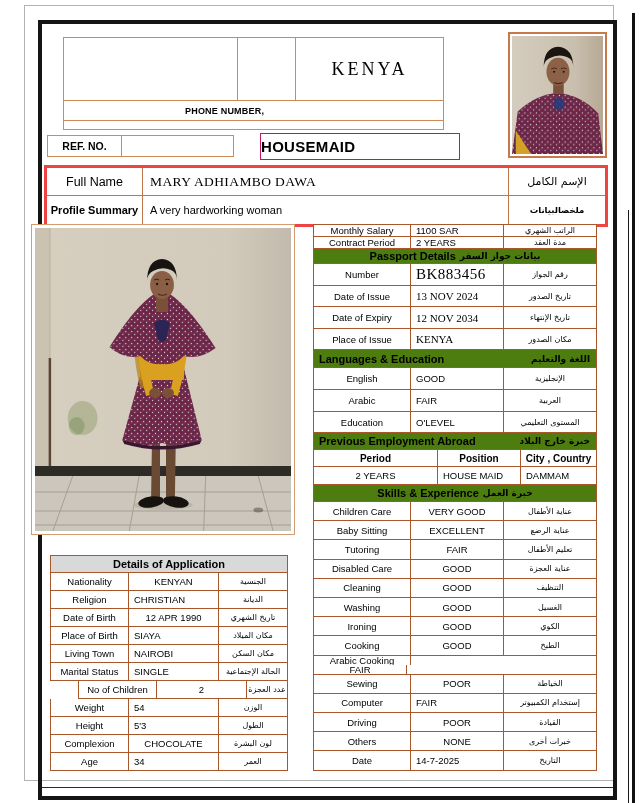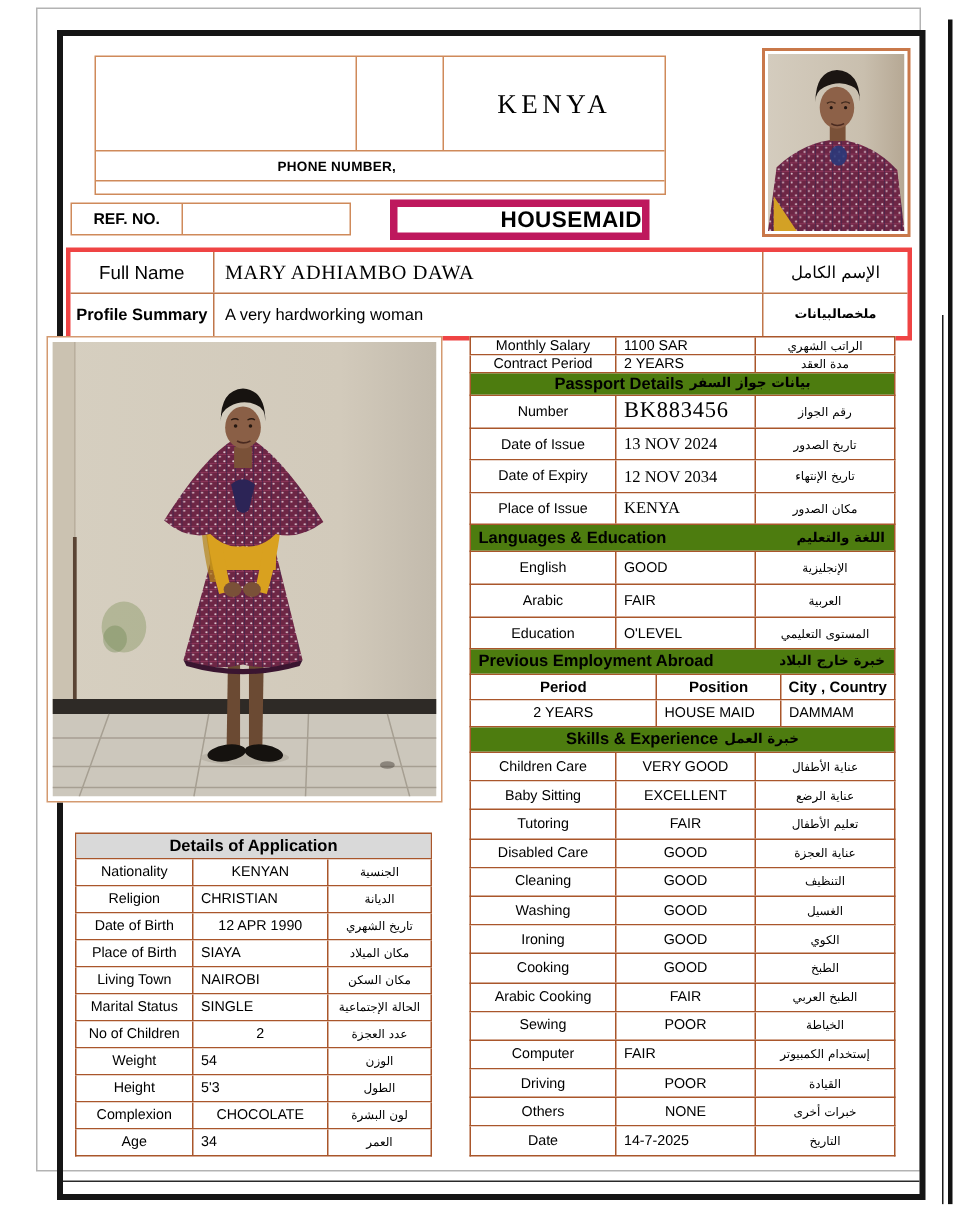--- a/index.html
+++ b/index.html
@@ -17,21 +17,21 @@
   .hdr-c1{width:174px;border-right:1px solid #cf8a5a;box-sizing:border-box;}
   .hdr-c2{width:58px;border-right:1px solid #cf8a5a;box-sizing:border-box;}
   .hdr-c3{flex:1;display:flex;align-items:center;justify-content:center;}
   .kenya{font-family:"Liberation Serif",serif;font-size:18px;letter-spacing:3px;}
   .hdr-row2{position:absolute;left:0;top:63px;width:100%;height:20px;border-bottom:1px solid #cf8a5a;box-sizing:border-box;display:flex;align-items:center;}
   .phone{font-size:9px;font-weight:bold;padding-left:121px;letter-spacing:.2px;}
   .hdr-row3{position:absolute;left:0;top:83px;width:100%;height:10px;}
   .refno-box{position:absolute;left:47px;top:135px;width:187px;height:22px;border:1px solid #cf8a5a;box-sizing:border-box;display:flex;}
   .refno-label{width:74px;display:flex;align-items:center;justify-content:center;font-weight:bold;font-size:10.5px;border-right:1px solid #cf8a5a;box-sizing:border-box;}
   .refno-value{flex:1;}
-  .housemaid-box{position:absolute;left:260px;top:133px;width:173px;height:27px;border:5px solid #be185d;box-sizing:border-box;display:flex;align-items:center;justify-content:flex-end;}
+  .housemaid-box{position:absolute;left:260px;top:133px;width:200px;height:27px;border:1px solid #be185d;box-sizing:border-box;display:flex;align-items:center;justify-content:flex-start;}
   .housemaid{font-weight:bold;font-size:15px;letter-spacing:.3px;}
   
   .pp-photo{position:absolute;left:508px;top:32px;width:99px;height:126px;border:2px solid #c9784a;background:#fff;box-sizing:border-box;padding:2px;}
   .pp-photo svg{display:block;width:100%;height:100%;}
   
   .name-table{position:absolute;left:44px;top:165px;width:564px;border:3px solid #ef4444;box-sizing:border-box;text-align:center;}
   .name-row{display:flex;height:28px;box-sizing:border-box;}
   .name-row.first{border-bottom:1px solid #c0764a;}
   .nt-c1{width:96px;display:flex;align-items:center;justify-content:center;border-right:1px solid #c0764a;box-sizing:border-box;}
   .nt-c2{width:366px;display:flex;align-items:center;padding-left:7px;border-right:1px solid #c0764a;box-sizing:border-box;}
@@ -333,21 +333,21 @@
       <div class="trow" style="height: 19.2px;">
         <div class="tcell c1 bR lbl">Ironing</div>
         <div class="tcell c2 bR f-sans val-center">GOOD</div>
         <div class="tcell c3 arcell">الكوي</div>
       </div>
       <div class="trow" style="height: 19.2px;">
         <div class="tcell c1 bR lbl">Cooking</div>
         <div class="tcell c2 bR f-sans val-center">GOOD</div>
         <div class="tcell c3 arcell">الطبخ</div>
       </div>
-      <div class="trow" style="height: 19.2px;">
+      <div class="trow" style="height: 19.2px; flex-direction: column;">
         <div class="tcell c1 bR lbl">Arabic Cooking</div>
         <div class="tcell c2 bR f-sans val-center">FAIR</div>
         <div class="tcell c3 arcell">الطبخ العربي</div>
       </div>
       <div class="trow" style="height: 19.2px;">
         <div class="tcell c1 bR lbl">Sewing</div>
         <div class="tcell c2 bR f-sans val-center">POOR</div>
         <div class="tcell c3 arcell">الخياطة</div>
       </div>
       <div class="trow" style="height: 19.2px;">
@@ -400,21 +400,21 @@
         <div class="trow" style="height: 18px;">
           <div class="tcell c1 bR lbl">Living Town</div>
           <div class="tcell c2 bR f-sans val-left">NAIROBI</div>
           <div class="tcell c3 arcell">مكان السكن</div>
         </div>
         <div class="trow" style="height: 18px;">
           <div class="tcell c1 bR lbl">Marital Status</div>
           <div class="tcell c2 bR f-sans val-left">SINGLE</div>
           <div class="tcell c3 arcell">الحالة الإجتماعية</div>
         </div>
-        <div class="trow" style="height: 18px;">
+        <div class="trow" style="height: 18px; margin-left: 28px;">
           <div class="tcell c1 bR lbl">No of Children</div>
           <div class="tcell c2 bR f-sans val-center">2</div>
           <div class="tcell c3 arcell">عدد العجزة</div>
         </div>
         <div class="trow" style="height: 18px;">
           <div class="tcell c1 bR lbl">Weight</div>
           <div class="tcell c2 bR f-sans val-left">54</div>
           <div class="tcell c3 arcell">الوزن</div>
         </div>
         <div class="trow" style="height: 18px;">

